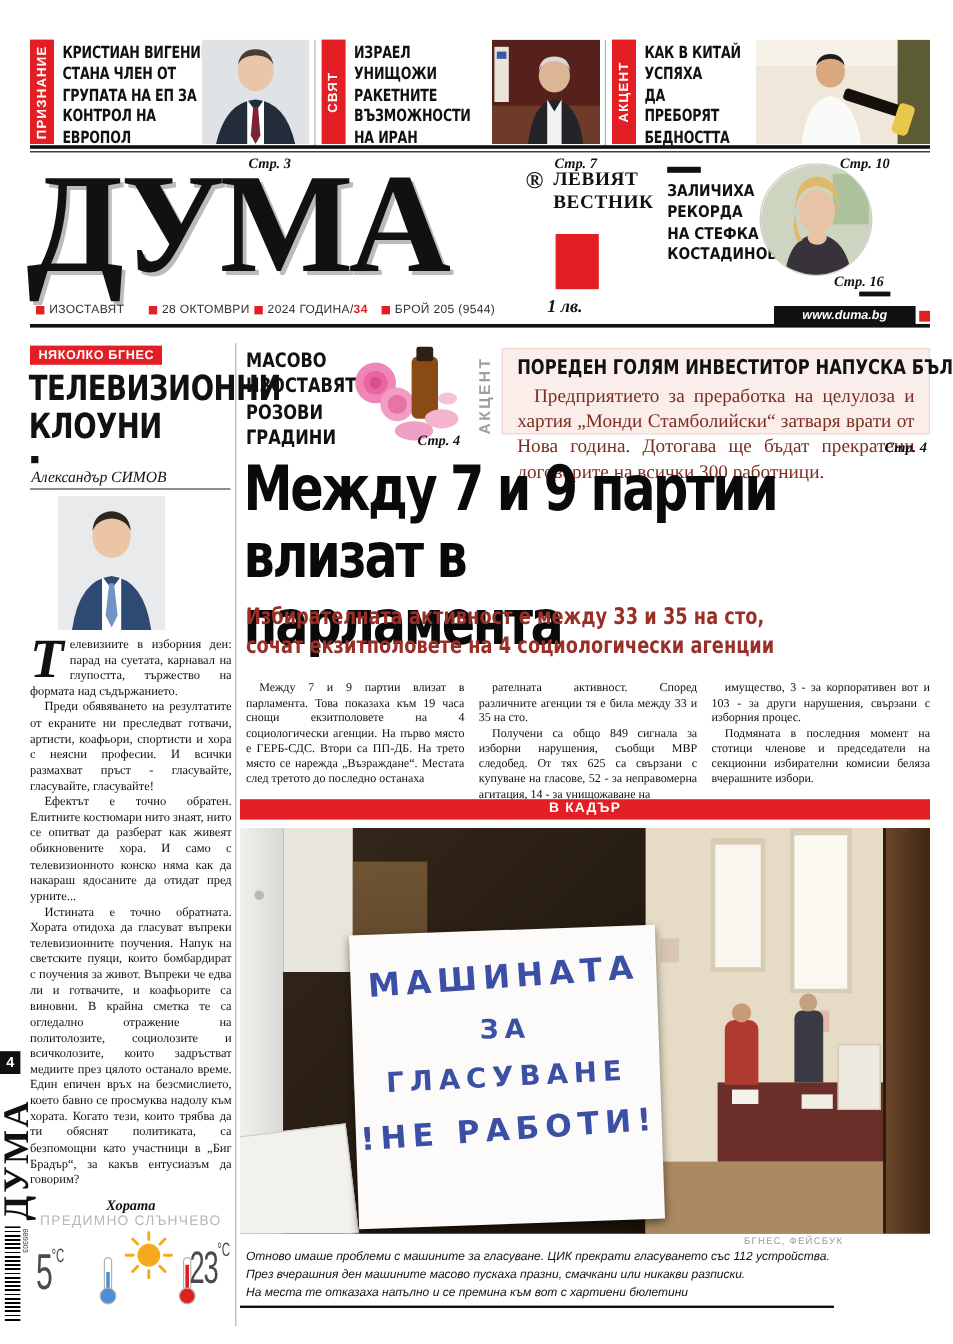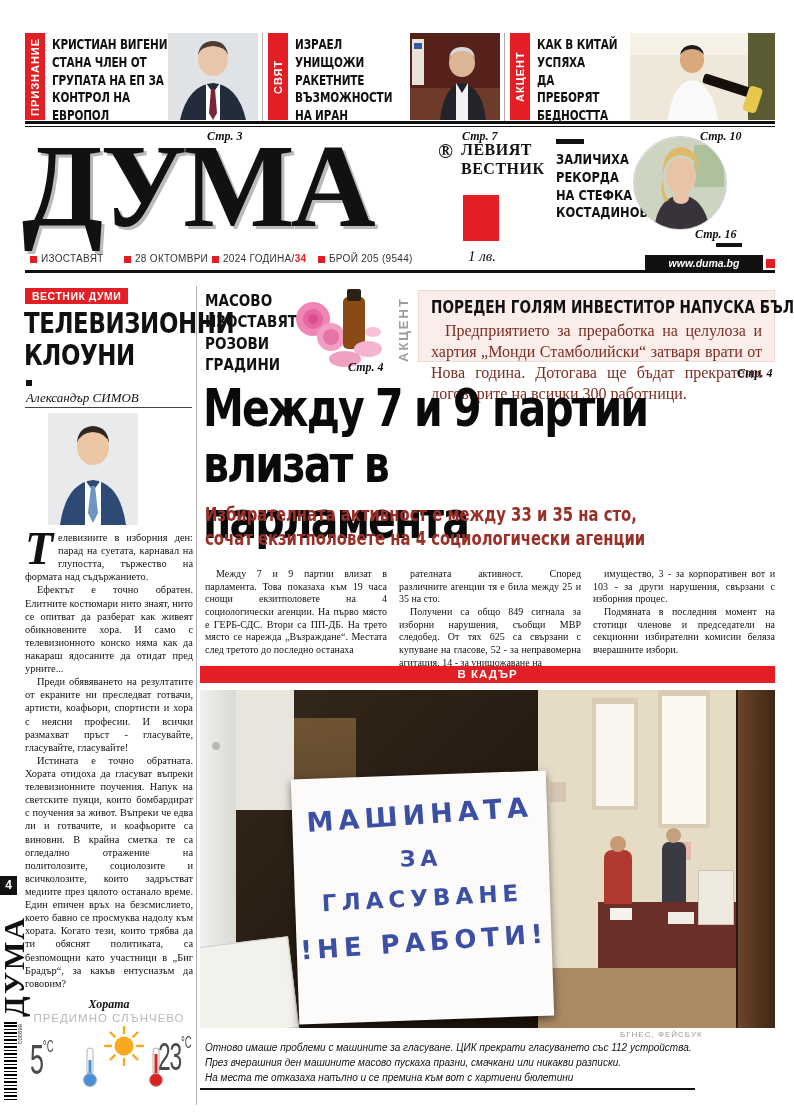--- a/index.html
+++ b/index.html
@@ -130,47 +130,47 @@
       <ellipse cx="47" cy="61" rx="8" ry="6" fill="#e8c3a6"></ellipse>
     </svg>
 </span>
 <div class="abs pgref" style="left:695px;top:227px">Стр. 16</div>
 <div class="abs hline" style="left:716px;top:243px;width:26px;height:4px"></div>
 
 <div class="abs dl" style="left:30px;top:253px"><span class="sq"></span><span>ИЗОСТАВЯТ</span></div>
 <div class="abs dl" style="left:124px;top:253px"><span class="sq"></span><span>28 ОКТОМВРИ</span></div>
 <div class="abs dl" style="left:212px;top:253px"><span class="sq"></span><span>2024 ГОДИНА/</span><span style="color:#e31e24;font-weight:bold">34</span></div>
 <div class="abs dl" style="left:318px;top:253px"><span class="sq"></span><span>БРОЙ 205 (9544)</span></div>
-<div class="abs serif" style="left:468px;top:248px;font-size:15px;font-weight:normal;font-style:italic">1 лв.</div>
+<div class="abs serif" style="left:456px;top:248px;font-size:15px;font-weight:bold;font-style:italic">1 лв.</div>
 <div class="abs hline" style="left:25px;top:270px;width:750px;height:3px"></div>
 <div class="abs" style="left:645px;top:255px;width:118px;height:16px;background:#111;color:#fff;font-size:10.5px;font-weight:bold;font-style:italic;text-align:center;line-height:16px;z-index:3">www.duma.bg</div>
 <div class="abs" style="left:766px;top:259px;width:9px;height:9px;background:#e31e24;z-index:3"></div>
 
-<div class="abs badge" style="left:25px;top:288px">ВЕСТНИК ДУМИ</div>
+<div class="abs badge" style="left:25px;top:288px">НЯКОЛКО БГНЕС</div>
 <div class="abs" style="left:24px;top:307px;width:230px">
   <div class="cond pre" style="font-size:29px;line-height:1.12;letter-spacing:-.5px;transform:scaleX(.79)">ТЕЛЕВИЗИОННИ
 КЛОУНИ</div>
 </div>
 <div class="abs" style="left:26px;top:380px;width:6px;height:6px;background:#111"></div>
 <div class="abs serif" style="left:26px;top:390px;font-size:13px;font-style:italic">Александър СИМОВ</div>
 <div class="abs" style="left:25px;top:407px;width:167px;height:1px;background:#444"></div>
 <span class="abs photo" style="left:48px;top:413px">
   <svg width="90" height="112" viewBox="0 0 90 112">
       <rect width="90" height="112" fill="#e8eaec"></rect>
       <ellipse cx="45" cy="34" rx="16" ry="18" fill="#ecc6a4"></ellipse>
       <path d="M29 30 Q30 14 45 13 Q60 14 61 30 Q58 20 45 19 Q32 20 29 30Z" fill="#2e2620"></path>
       <path d="M12 112 Q18 70 45 67 Q72 70 78 112Z" fill="#2c4a74"></path>
       <path d="M37 67 L45 78 L53 67 L53 112 L37 112Z" fill="#fff"></path>
       <path d="M43 73 L47 73 L50 100 L45 110 L40 100Z" fill="#6f95c2"></path>
     </svg>
 </span>
 <div class="abs optext" style="left:25px;top:531px;width:168px;height:456px">
   <p class="first"><span class="dropcap">Т</span><span>елевизиите в изборния ден: парад на суетата, карнавал на глупостта, тържество на формата над съдържанието.</span></p>
+  <p>Преди обявяването на резултатите от екраните ни преследват готвачи, артисти, коафьори, спортисти и хора с неясни професии. И всички размахват пръст - гласувайте, гласувайте, гласувайте!</p>
   <p>Ефектът е точно обратен. Елитните костюмари нито знаят, нито се опитват да разберат как живеят обикновените хора. И само с телевизионното конско няма как да накараш ядосаните да отидат пред урните...</p>
-  <p>Преди обявяването на резултатите от екраните ни преследват готвачи, артисти, коафьори, спортисти и хора с неясни професии. И всички размахват пръст - гласувайте, гласувайте, гласувайте!</p>
   <p>Истината е точно обратната. Хората отидоха да гласуват въпреки телевизионните поучения. Напук на светските пуяци, които бомбардират с поучения за живот. Въпреки че едва ли и готвачите, и коафьорите са виновни. В крайна сметка те са огледално отражение на политолозите, социолозите и всичколозите, които задръстват медиите през цялото останало време. Един епичен връх на безсмислието, което бавно се просмуква надолу към хората. Когато тези, които трябва да ти обяснят политиката, са безпомощни като участници в „Биг Брадър“, за какъв ентусиазъм да говорим?</p>
 
 </div>
 <div class="abs vline" style="left:196px;top:286px;width:1px;height:819px"></div>
 
 <div class="abs serif" style="left:25px;top:997px;width:168px;text-align:center;font-size:12px;font-weight:bold;font-style:italic">Хората</div>
 <div class="abs" style="left:25px;top:1012px;width:168px;text-align:center;font-size:11.5px;letter-spacing:1px;color:#b8b8b8">ПРЕДИМНО СЛЪНЧЕВО</div>
 <div class="abs temp" style="left:30px;top:1036px"><span>5</span><span class="deg">°C</span></div>
 <span class="abs" style="left:82px;top:1046px">
   <svg width="16" height="42" viewBox="0 0 16 42">
@@ -243,21 +243,21 @@
 </div>
 <div class="abs" style="left:205px;top:502px;width:580px">
   <span class="cond pre" style="font-size:19px;line-height:24px;transform:scaleX(.78);color:#9a2f28">Избирателната активност е между 33 и 35 на сто,
 сочат екзитполовете на 4 социологически агенции</span>
 </div>
 <div class="abs cols" style="left:205px;top:568px;width:570px;height:114px;overflow:hidden">
   <div class="col">
       <p>Между 7 и 9 партии влизат в парламента. Това показаха към 19 часа снощи екзитполовете на 4 социологически агенции. На първо място е ГЕРБ-СДС. Втори са ПП-ДБ. На трето място се нарежда „Възраждане“. Местата след третото до последно останаха</p>
     </div>
   <div class="col">
-      <p>рателната активност. Според различните агенции тя е била между 25 и 35 на сто.</p>
+      <p>рателната активност. Според различните агенции тя е била между 33 и 35 на сто.</p>
       <p>Получени са общо 849 сигнала за изборни нарушения, съобщи МВР следобед. От тях 625 са свързани с купуване на гласове, 52 - за неправомерна агитация, 14 - за унищожаване на</p>
     </div>
   <div class="col">
       <p>имущество, 3 - за корпоративен вот и 103 - за други нарушения, свързани с изборния процес.</p>
       <p>Подмяната в последния момент на стотици членове и председатели на секционни избирателни комисии беляза вчерашните избори.</p>
     </div>
 </div>
 
 <div class="abs" style="left:200px;top:666px;width:575px;height:17px;background:#e31e24;color:#fff;font-size:11.5px;font-weight:bold;letter-spacing:1px;text-align:center;line-height:17px">В КАДЪР</div>
 

